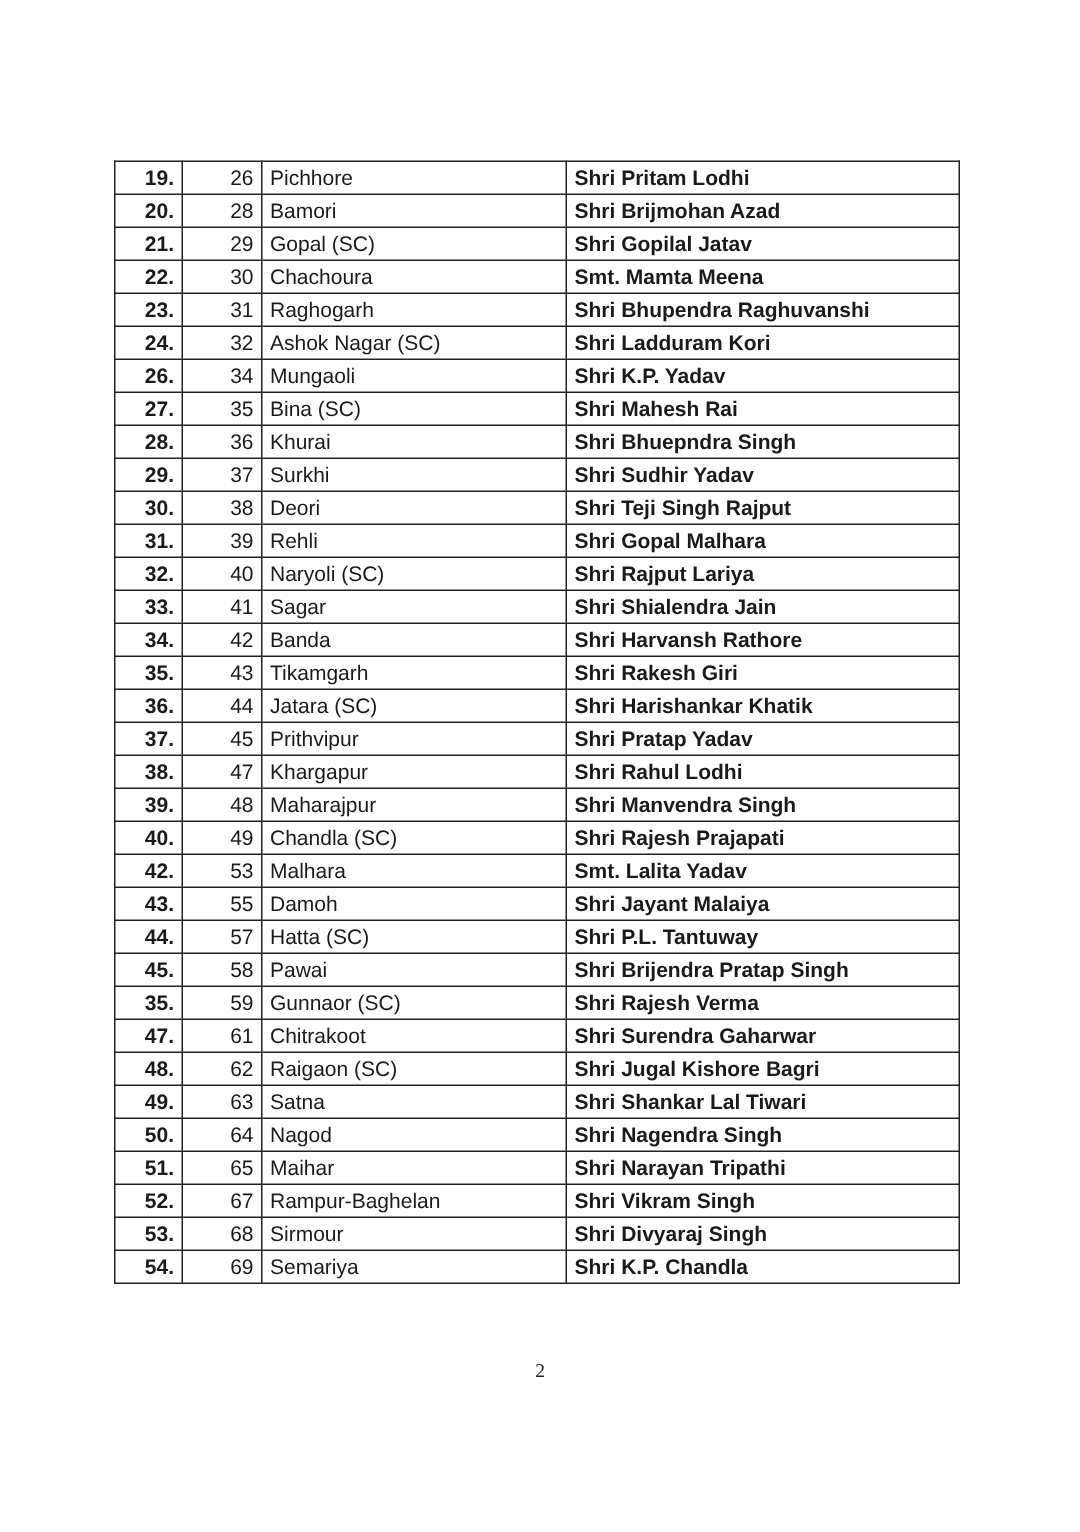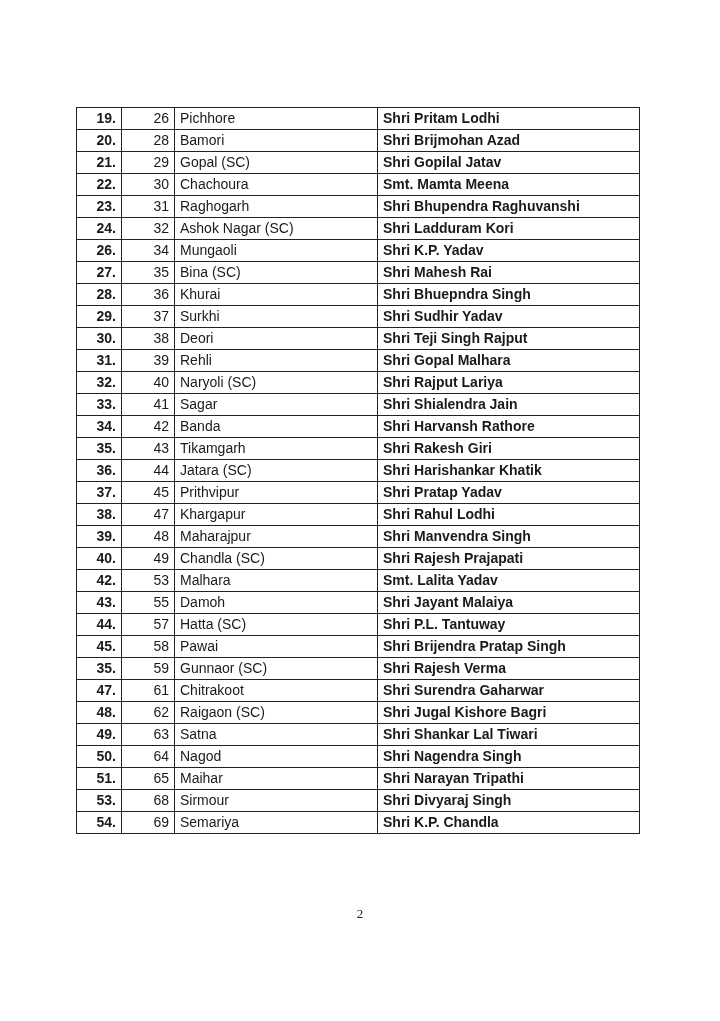--- a/index.html
+++ b/index.html
@@ -203,20 +203,26 @@
           <td class="const">Nagod</td>
           <td class="cand">Shri Nagendra Singh</td>
         </tr>
         <tr>
           <td class="sno">51.</td>
           <td class="acno">65</td>
           <td class="const">Maihar</td>
           <td class="cand">Shri Narayan Tripathi</td>
         </tr>
         <tr>
+          <td class="sno">52.</td>
+          <td class="acno">67</td>
+          <td class="const">Rampur-Baghelan</td>
+          <td class="cand">Shri Vikram Singh</td>
+        </tr>
+        <tr>
           <td class="sno">53.</td>
           <td class="acno">68</td>
           <td class="const">Sirmour</td>
           <td class="cand">Shri Divyaraj Singh</td>
         </tr>
         <tr>
           <td class="sno">54.</td>
           <td class="acno">69</td>
           <td class="const">Semariya</td>
           <td class="cand">Shri K.P. Chandla</td>

